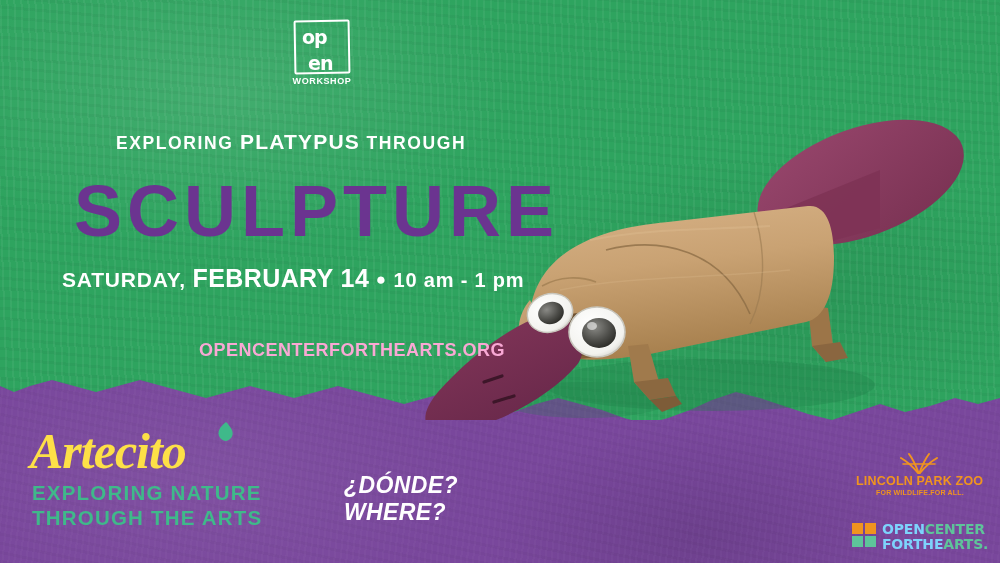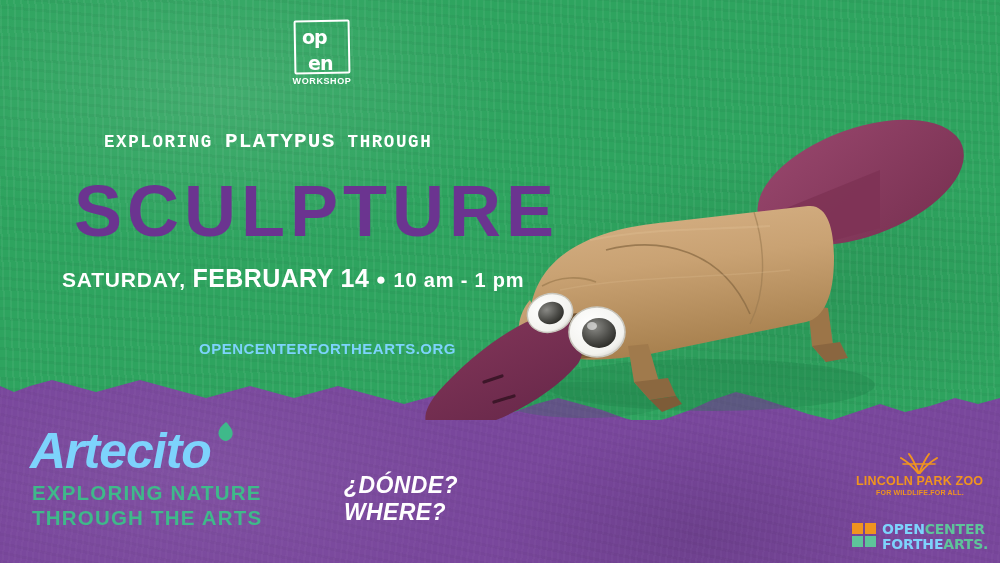--- a/index.html
+++ b/index.html
@@ -75,57 +75,57 @@
   }
   .ws-op { left:14px; top:10px; font-size:19px; }
   .ws-en { left:20px; top:28px; font-size:19px;margin-top:8px; }
   .ws-word {
     position:absolute; left:0; top:58px; width:68px; text-align:center;
     color:#fff; font-size:9px; font-weight:800; letter-spacing:.6px;
   }
 
   
   .kicker {
-    position:absolute; left:104px; top:130px;
+    position:absolute; left:116px; top:130px;
     color:#fff; font-size:17.5px; letter-spacing:1.6px;
-    font-weight:600; white-space:nowrap;font-family:Liberation Mono, monospace;
+    font-weight:600; white-space:nowrap;
   }
   .kicker b { font-weight:900; font-size:21px; letter-spacing:1.2px; }
 
   .title {
     position:absolute; left:74px; top:175px;
     color:#6b3490; font-size:72px; font-weight:800;
     letter-spacing:5px; line-height:1; white-space:nowrap;
   }
 
   .dateline {
     position:absolute; left:62px; top:264px;
     color:#fff; font-size:21px; font-weight:600; letter-spacing:.8px;
     white-space:nowrap;
   }
   .dateline b { font-weight:900; font-size:25px; letter-spacing:.4px; }
   .dateline .sep { font-size:17px; vertical-align:2px; }
   .dateline .time { font-weight:600; font-size:20px; }
 
   .url {
     position:absolute; left:199px; top:340px;
-    color:#7dd3fc; font-size:15px; font-weight:800; letter-spacing:.5px;
+    color:#f9a8d4; font-size:18px; font-weight:800; letter-spacing:.5px;
     white-space:nowrap;
   }
 
   
   .platypus { position:absolute; left:410px; top:100px; width:590px; height:320px; }
 
   
   .artecito { position:absolute; left:30px; top:424px; width:260px; height:110px; }
   .art-word {
     position:absolute; left:0; top:0; width:260px; height:56px;
-    color:#7dd3fc; font-size:50px; font-weight:800; letter-spacing:-1px;
+    color:#fde047; font-size:50px; font-weight:800; letter-spacing:-1px;
     font-style:italic; line-height:54px;
-    font-family:Liberation Sans, sans-serif;
+    font-family:Liberation Serif, serif;
   }
   .art-leaf { position:absolute; left:187px; top:-2px; width:18px; height:20px; }
   .art-sub {
     position:absolute; left:2px; top:56px; width:260px;
     color:#3fb98a; font-size:20.5px; font-weight:800; letter-spacing:1.2px;
     line-height:25px;
   }
 
   
   .donde {

